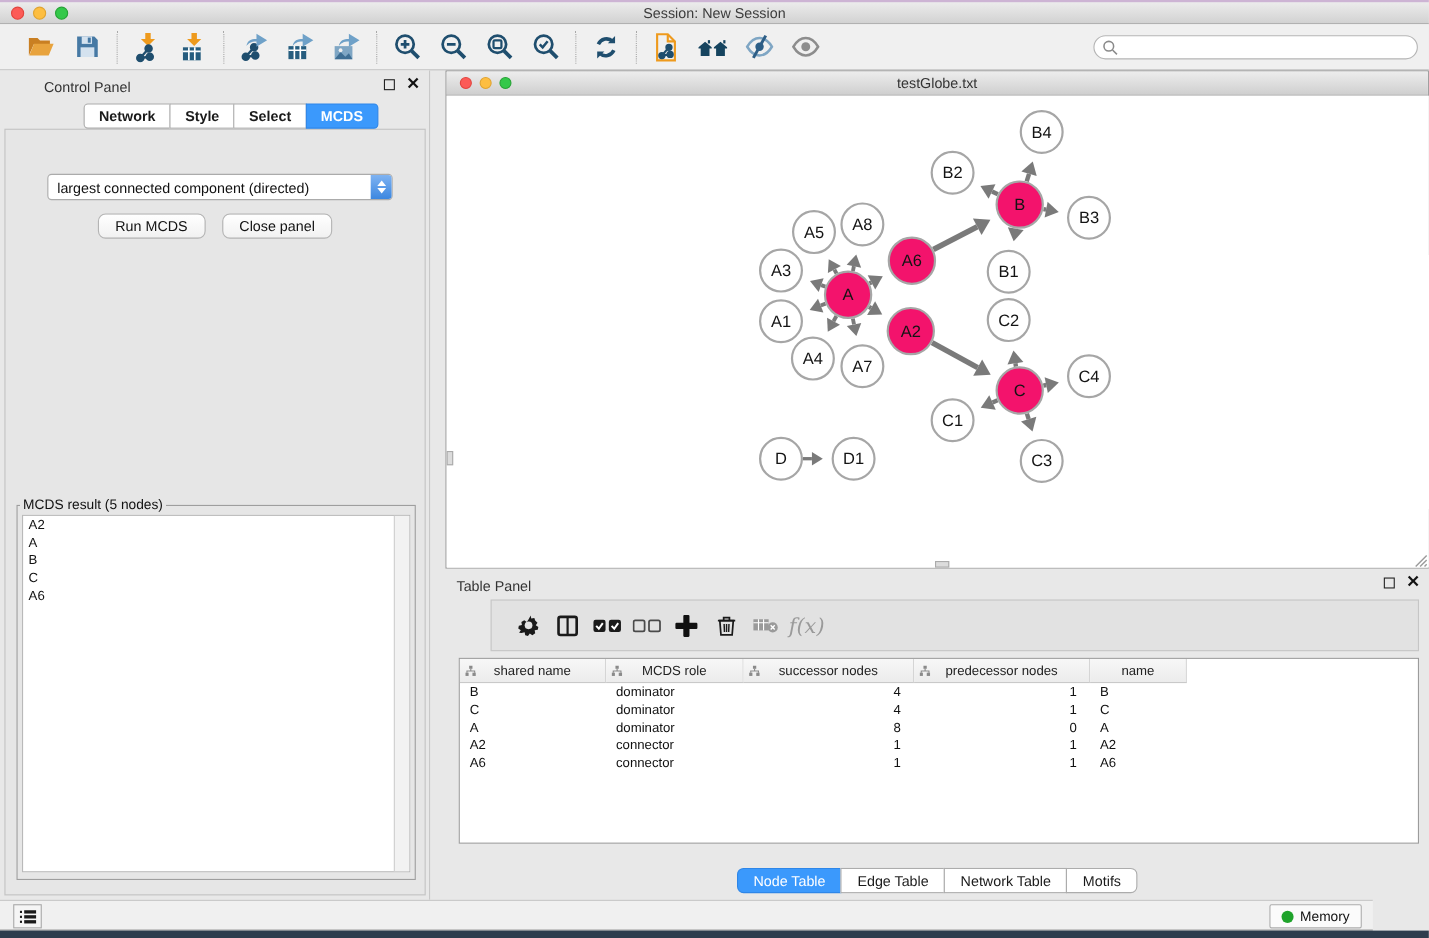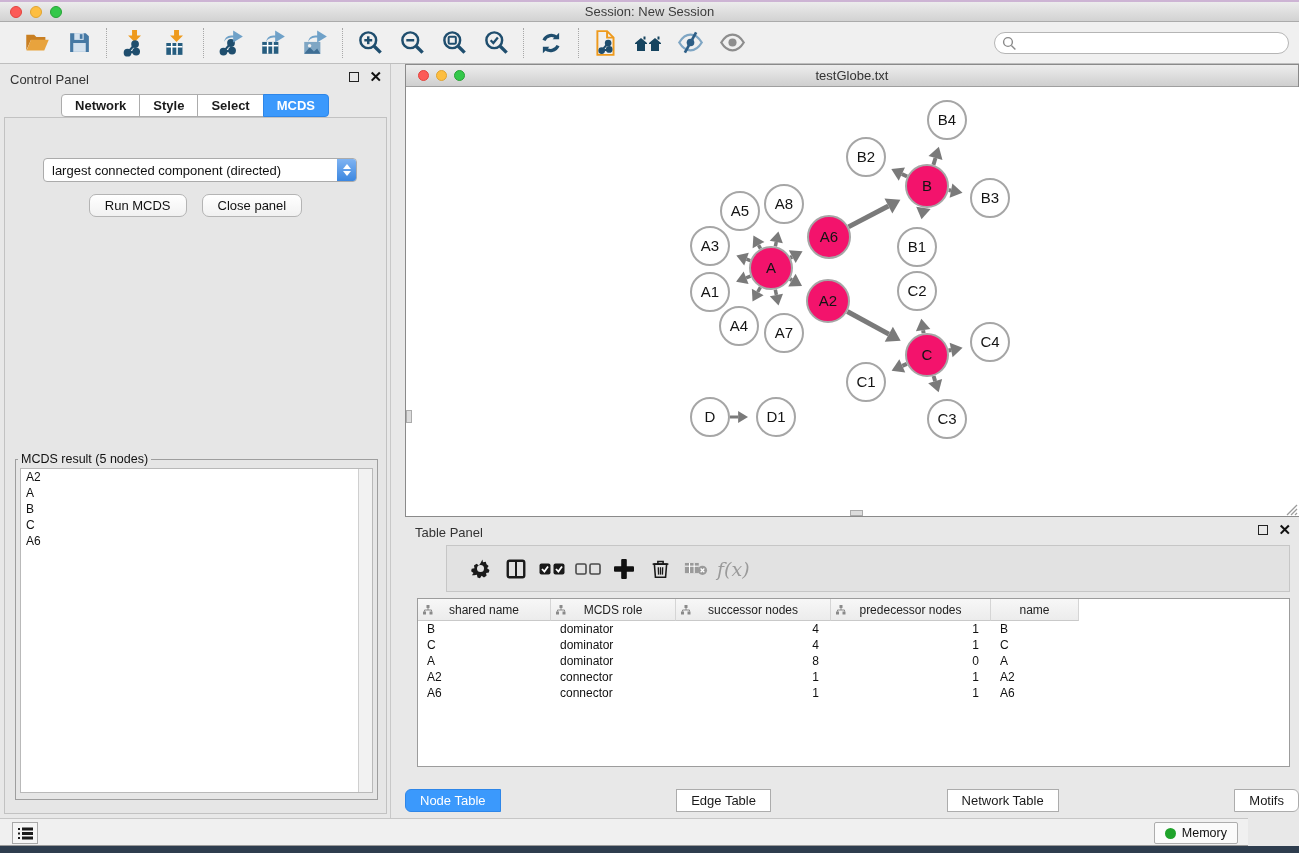--- a/index.html
+++ b/index.html
@@ -23,21 +23,21 @@
   .tgroup { display:flex; align-items:center; gap:12px; padding:0 12px; }
   .tgroup + .tgroup { border-left:1px dotted #A8A8A8; }
   .ticon { width:30px; height:30px; display:flex; align-items:center; justify-content:center; cursor:default; }
   #search-wrap { margin-left:auto; margin-right:10px; position:relative; }
   #search-input { width:295px; height:22px; border:1px solid #B5B5B5; border-radius:11px;
     background:#FFFFFF; padding:0 8px 0 26px; font-size:12px; outline:none; }
   #search-wrap svg { position:absolute; left:8px; top:4px; }
 
   
   #control-panel { position:absolute; left:0; top:64px; width:391px; height:754px;
-    background:#E8E8E8; border-right:1px solid #C8C8C8; }
+    background:#E8E8E8; border-right:1px solid #C8C8C8;padding-left:30px; }
   .panel-head { height:30px; position:relative; }
   .panel-head .ptitle { position:absolute; left:10px; top:8px; font-size:13px; color:#333; }
   .win-btns { position:absolute; right:8px; top:8px; display:flex; gap:10px; align-items:center; }
   .float-btn { width:10px; height:10px; border:1.5px solid #222; display:inline-block; }
   .close-btn { font-size:15px; font-weight:bold; color:#111; line-height:10px; }
 
   .cp-tabs { display:flex; justify-content:center; position:relative; z-index:2; }
   .tab { padding:3px 13px; font-size:13px; font-weight:bold; background:#FFFFFF;
     border:1px solid #ACACAC; margin-left:-1px; color:#1A1A1A; }
   .tab:first-child { border-radius:4px 0 0 4px; margin-left:0; }
@@ -97,21 +97,21 @@
   #thead { display:flex; height:22px; }
   .th { height:22px; background:linear-gradient(#F7F7F7,#ECECEC); border-bottom:1px solid #C9C9C9;
     border-right:1px solid #D5D5D5; display:flex; align-items:center; justify-content:center;
     position:relative; font-size:12px; color:#222; }
   .th svg { position:absolute; left:5px; top:6px; }
   .tr { display:flex; height:16px; align-items:center; }
   .td { font-size:12px; color:#111; height:16px; line-height:16px; white-space:nowrap; }
   .td.left { text-align:left; padding-left:9px; }
   .td.right { text-align:right; padding-right:12px; }
 
-  #tp-tabs { position:absolute; left:0; top:272px; width:100%; display:flex; justify-content:space-between; }
+  #tp-tabs { position:absolute; left:0; top:272px; width:100%; display:flex; justify-content:center; }
   #tp-tabs .tab { font-weight:normal; font-size:13px; padding:3px 14px; }
   #tp-tabs .tab:first-child { border-radius:6px 0 0 6px; }
   #tp-tabs .tab:last-child { border-radius:0 6px 6px 0; }
 
   
   #status-bar { position:absolute; left:0; top:818px; width:1248px; height:28px;
     background:#F0F0F0; border-top:1px solid #C6C6C6; border-bottom:1px solid #9A9A9A; }
   #task-list-btn { position:absolute; left:12px; top:3px; width:26px; height:22px;
     background:#F5F5F5; border:1px solid #A8A8A8; display:flex; align-items:center; justify-content:center; }
   #memory-btn { position:absolute; right:10px; top:3px; height:22px; padding:0 10px;

